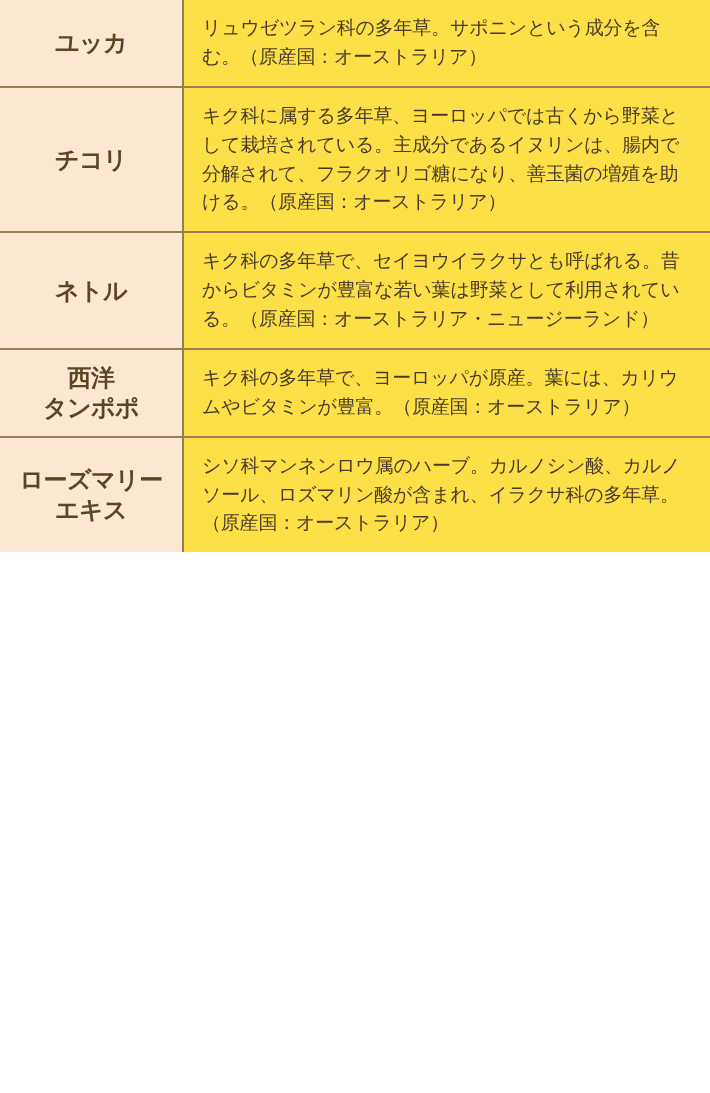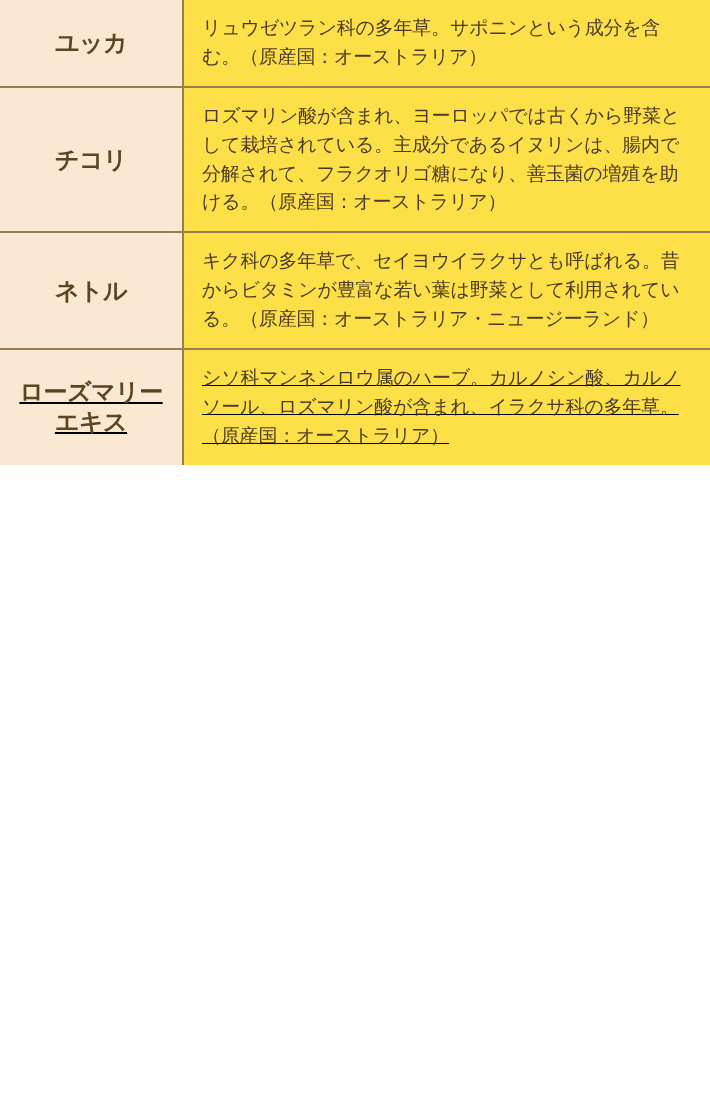--- a/index.html
+++ b/index.html
@@ -16,21 +16,20 @@
   .ingredient-table {
     width: 710px;
     border-collapse: collapse;
     table-layout: fixed;
   }
   .ingredient-table tr {
     border-bottom: 2px solid #9b7d52;
   }
   .ingredient-table tr:last-child {
     border-bottom: none;
-    text-decoration: underline;
   }
   .name-cell {
     width: 183px;
     background: #fae8d2;
     border-right: 2px solid #9b7d52;
     text-align: center;
     vertical-align: middle;
     color: #5d4524;
     font-weight: bold;
     font-size: 24px;
@@ -68,32 +67,39 @@
       <td class="name-cell">
         <span class="name-line">ユッカ</span>
       </td>
       <td class="desc-cell">リュウゼツラン科の多年草。サポニンという成分を含む。（原産国：オーストラリア）</td>
     </tr>
 
     <tr>
       <td class="name-cell">
         <span class="name-line">チコリ</span>
       </td>
-      <td class="desc-cell">ロズマリン酸が含まれ、ヨーロッパでは古くから野菜として栽培されている。主成分であるイヌリンは、腸内で分解されて、フラクオリゴ糖になり、善玉菌の増殖を助ける。（原産国：オーストラリア）</td>
+      <td class="desc-cell">キク科に属する多年草、ヨーロッパでは古くから野菜として栽培されている。主成分であるイヌリンは、腸内で分解されて、フラクオリゴ糖になり、善玉菌の増殖を助ける。（原産国：オーストラリア）</td>
     </tr>
 
 
     <tr>
       <td class="name-cell">
         <span class="name-line">ネトル</span>
       </td>
       <td class="desc-cell">キク科の多年草で、セイヨウイラクサとも呼ばれる。昔からビタミンが豊富な若い葉は野菜として利用されている。（原産国：オーストラリア・ニュージーランド）</td>
     </tr>
 
 
+    <tr>
+      <td class="name-cell">
+        <span class="name-line">西洋</span>
+        <span class="name-line">タンポポ</span>
+      </td>
+      <td class="desc-cell">キク科の多年草で、ヨーロッパが原産。葉には、カリウムやビタミンが豊富。（原産国：オーストラリア）</td>
+    </tr>
 
     <tr>
       <td class="name-cell">
         <span class="name-line">ローズマリー</span>
         <span class="name-line">エキス</span>
       </td>
       <td class="desc-cell">シソ科マンネンロウ属のハーブ。カルノシン酸、カルノソール、ロズマリン酸が含まれ、イラクサ科の多年草。（原産国：オーストラリア）</td>
     </tr>
 
   </tbody>

